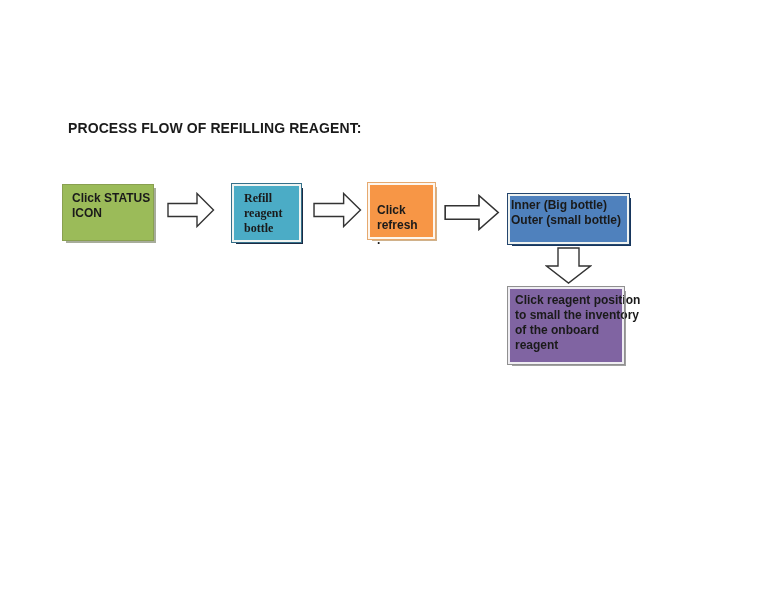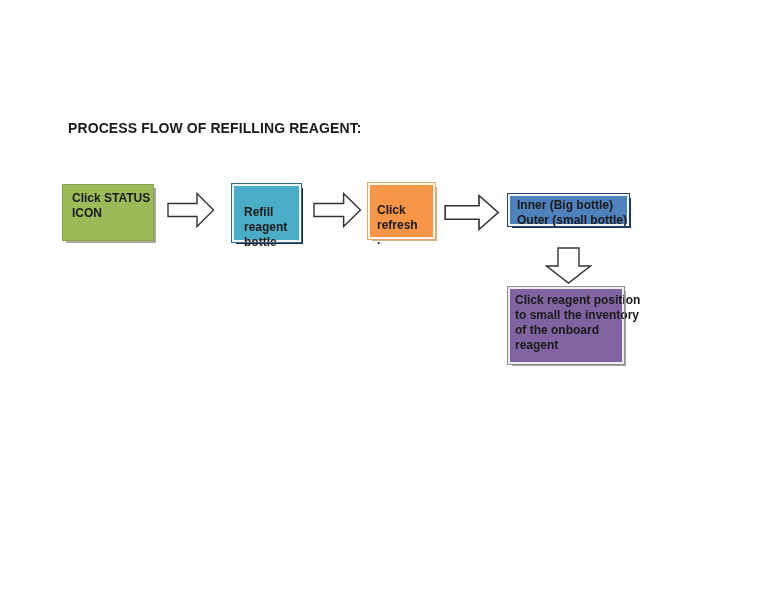--- a/index.html
+++ b/index.html
@@ -40,37 +40,38 @@
     border: 1px solid #89a050;
     box-shadow: 3px 3px 0 -1px #a7ac9b;
     padding: 6px 4px 0 9px;
   }
   .box-teal {
     left: 232px; top: 184px; width: 69px; height: 58px;
     background: #4BACC6;
     border: 2px solid #f0f4f2;
     outline: 1px solid #35708a;
     box-shadow: 3px 3px 0 -1px #1b2a44;
-    padding: 19px 3px 0 10px;
+    padding: 5px 3px 0 10px;
+    font-family: Liberation Serif, serif;
   }
   .box-orange {
     left: 368px; top: 183px; width: 67px; height: 56px;
     background: #F79646;
     border: 2px solid #fdf6ee;
     outline: 1px solid #e6a96f;
     box-shadow: 3px 3px 0 -1px #d0b18a;
     padding: 18px 3px 0 7px;
   }
   .box-blue {
-    left: 508px; top: 194px; width: 121px; height: 32px;
+    left: 508px; top: 194px; width: 121px; height: 50px;
     background: #4F81BD;
     border: 2px solid #eef2f0;
     outline: 1px solid #24466e;
     box-shadow: 3px 3px 0 -1px #17365d;
-    padding: 2px 3px 0 7px;
+    padding: 2px 3px 0 1px;
   }
   .box-blue .line + .line { }
   .box-purple {
     left: 508px; top: 287px; width: 116px; height: 77px;
     background: #8064A2;
     border: 2px solid #efedf2;
     outline: 1px solid #909090;
     box-shadow: 3px 3px 0 -1px #a0a0a0;
     padding: 4px 3px 0 5px;
   }

